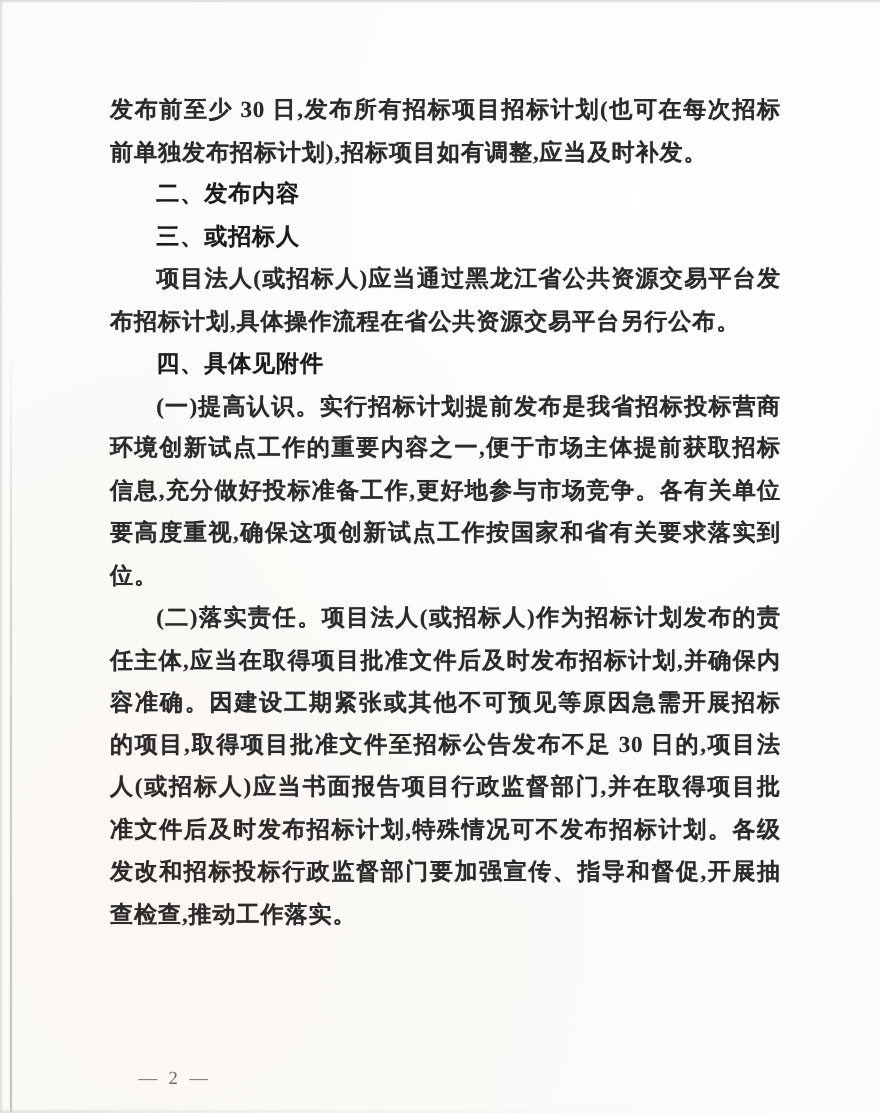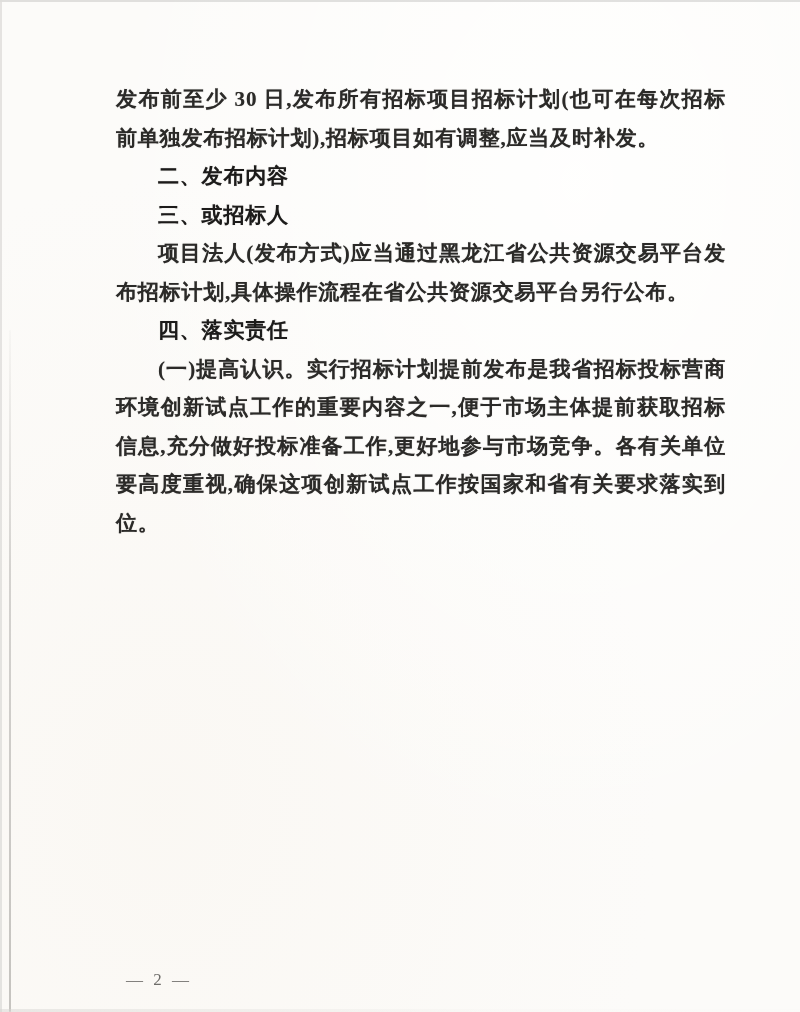--- a/index.html
+++ b/index.html
@@ -42,21 +42,20 @@
     position: absolute;
     left: 100px;
     top: 80px;
     width: 610px;
     color: #2b2a28;
     font-size: 21px;
     line-height: 38.5px;
     text-align: justify;
     text-justify: inter-character;
     letter-spacing: 0.8px;
-    margin-left: 16px;
   }
   .textblock p {
     margin: 0;
     font-weight: 600;
     text-shadow: 0 0 0.7px rgba(45,44,42,0.5);
   }
   .para-indent { text-indent: 2em; }
   .para-noindent { text-indent: 0; }
   .heading {
     margin: 0;
@@ -87,23 +86,24 @@
   <div class="edge-bottom"></div>
 
   <div class="textblock">
     <p class="para-noindent">发布前至少 30 日,发布所有招标项目招标计划(也可在每次招标前单独发布招标计划),招标项目如有调整,应当及时补发。</p>
 
     <p class="heading">二、发布内容</p>
 
 
     <p class="heading">三、或招标人</p>
 
-    <p class="para-indent">项目法人(发布方式)应当通过黑龙江省公共资源交易平台发布招标计划,具体操作流程在省公共资源交易平台另行公布。</p>
+    <p class="para-indent">项目法人(或招标人)应当通过黑龙江省公共资源交易平台发布招标计划,具体操作流程在省公共资源交易平台另行公布。</p>
 
-    <p class="heading">四、落实责任</p>
+    <p class="heading">四、具体见附件</p>
 
     <p class="para-indent">(一)提高认识。实行招标计划提前发布是我省招标投标营商环境创新试点工作的重要内容之一,便于市场主体提前获取招标信息,充分做好投标准备工作,更好地参与市场竞争。各有关单位要高度重视,确保这项创新试点工作按国家和省有关要求落实到位。</p>
 
+    <p class="para-indent">(二)落实责任。项目法人(或招标人)作为招标计划发布的责任主体,应当在取得项目批准文件后及时发布招标计划,并确保内容准确。因建设工期紧张或其他不可预见等原因急需开展招标的项目,取得项目批准文件至招标公告发布不足 30 日的,项目法人(或招标人)应当书面报告项目行政监督部门,并在取得项目批准文件后及时发布招标计划,特殊情况可不发布招标计划。各级发改和招标投标行政监督部门要加强宣传、指导和督促,开展抽查检查,推动工作落实。</p>
   </div>
 
   <div class="page-number">— 2 —</div>
 
 </div>
 
 </body></html>

